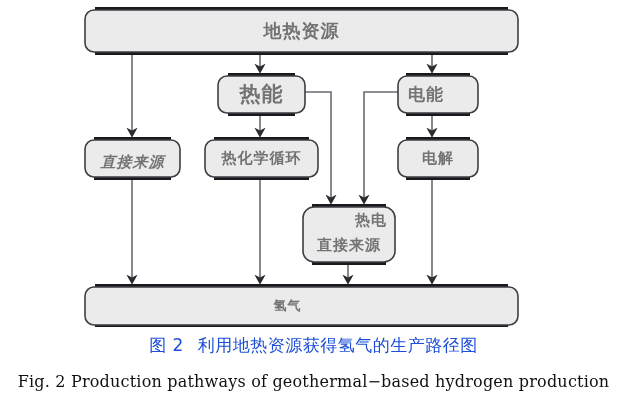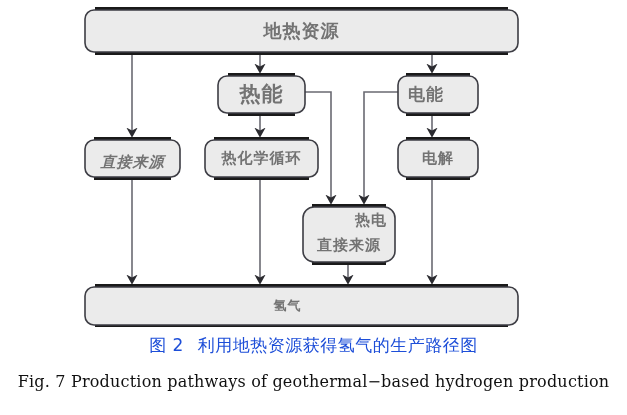--- a/index.html
+++ b/index.html
@@ -148,15 +148,15 @@
   <div class="node-label" style="left:319px; top:209px; width:104px; height:24px; font-size:15px;">热电</div>
 
   <div class="node-label" style="left:303px; top:233px; width:92px; height:26px; font-size:15px;">直接来源</div>
 
   <div class="node-label" style="left:85px; top:287px; width:405px; height:38px; font-size:13px;">氢气</div>
 
   <div class="cap-cn">
     <span class="cap-num">图 2</span><span>利用地热资源获得氢气的生产路径图</span>
   </div>
 
-  <div class="cap-en">Fig. 7   Production pathways of geothermal−based hydrogen production</div>
+  <div class="cap-en">Fig. 2   Production pathways of geothermal−based hydrogen production</div>
 
 </div>
 
 </body></html>

